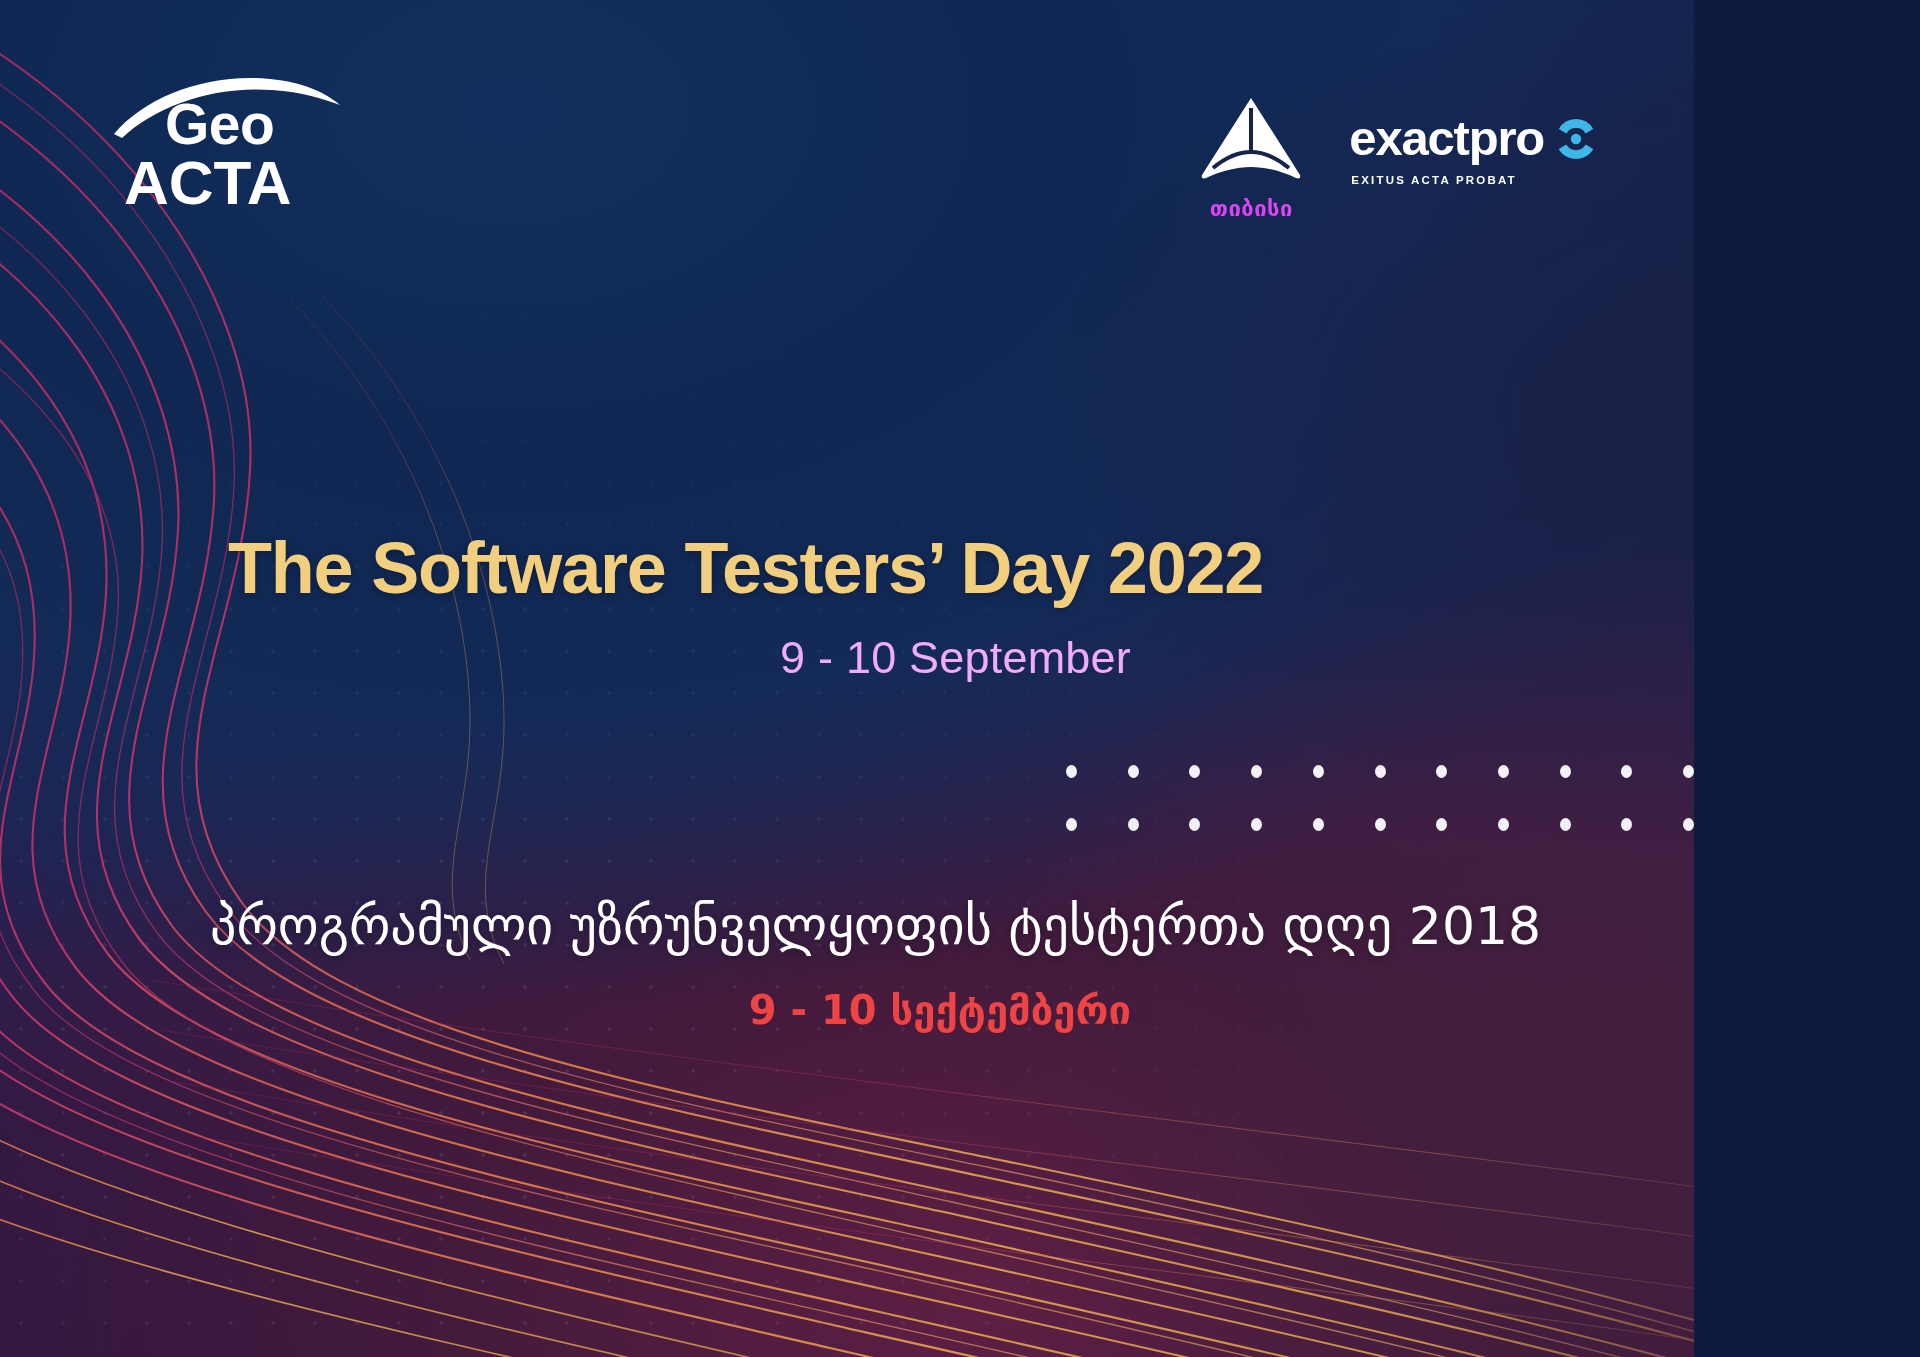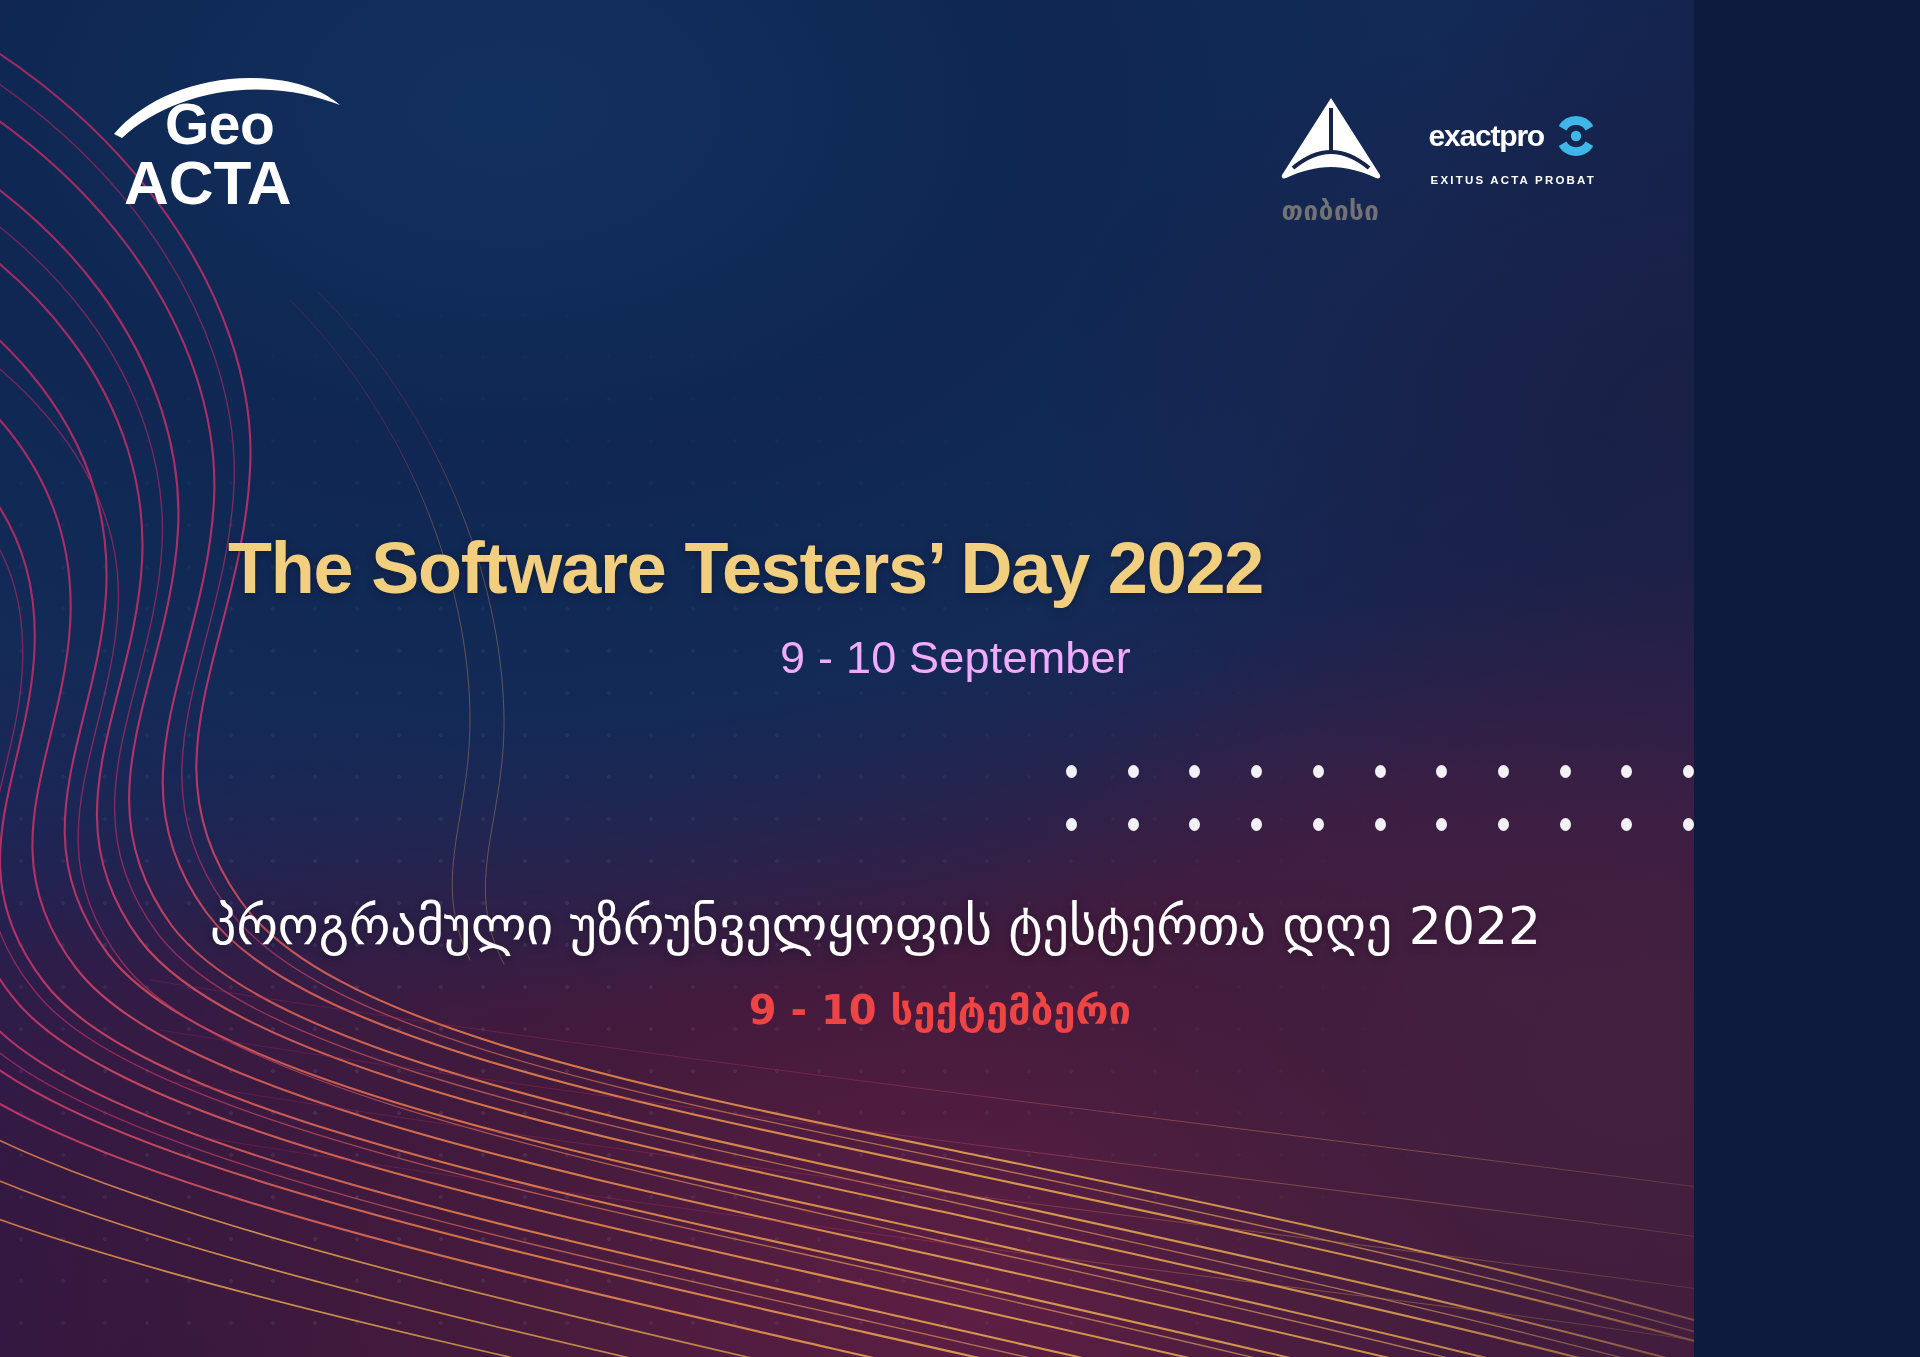--- a/index.html
+++ b/index.html
@@ -57,26 +57,26 @@
   .logo-geostqb .word-geo  { left:53px; top:24px; font-size:57px; }
   .logo-geostqb .word-stqb { left:12px; top:80px; font-size:62px; letter-spacing:0px; }
 
   .sponsors {
     position:absolute; right:96px; top:96px;
     display:flex; align-items:flex-start; gap:46px;
   }
   .tbc { position:relative; width:104px; text-align:center; }
   .tbc .tri { width:104px; height:84px; }
   .tbc .tbc-geo {
-    margin-top:12px; color:#737373; font-size:26px; font-weight:700;
+    margin-top:12px; color:#d946ef; font-size:22px; font-weight:700;
     font-family:"DejaVu Sans", sans-serif; letter-spacing:.5px; white-space:nowrap;
   }
   .exactpro { position:relative; margin-top:18px; display:flex; align-items:center; gap:10px; }
   .exactpro .ep-word {
-    color:#ffffff; font-size:30px; font-weight:700; letter-spacing:-1.2px;
+    color:#ffffff; font-size:49px; font-weight:700; letter-spacing:-1.2px;
     font-family:"Liberation Sans", sans-serif; line-height:1;
   }
   .exactpro .ep-tag {
     position:absolute; left:2px; top:60px;
     color:#ffffff; font-size:11.5px; font-weight:700; letter-spacing:2.2px;
     font-family:"Liberation Sans", sans-serif; white-space:nowrap;
   }
   .exactpro .ep-mark { width:44px; height:44px; flex:0 0 auto; }
 
   
@@ -264,18 +264,18 @@
         <span class="dot"></span>
         <span class="dot"></span>
         <span class="dot"></span>
         <span class="dot"></span>
         <span class="dot"></span>
         <span class="dot"></span>
         <span class="dot"></span>
         <span class="dot"></span>
     </div>
 
-    <div class="title-ka">პროგრამული უზრუნველყოფის ტესტერთა დღე 2022</div>
+    <div class="title-ka">პროგრამული უზრუნველყოფის ტესტერთა დღე 2018</div>
     <div class="date-ka">9 - 10 სექტემბერი</div>
 
   </div>
 
 </div>
 
 </body></html>

